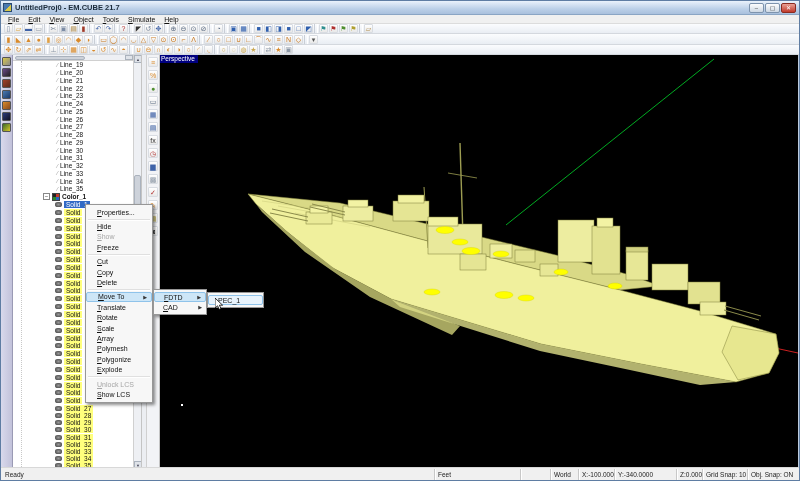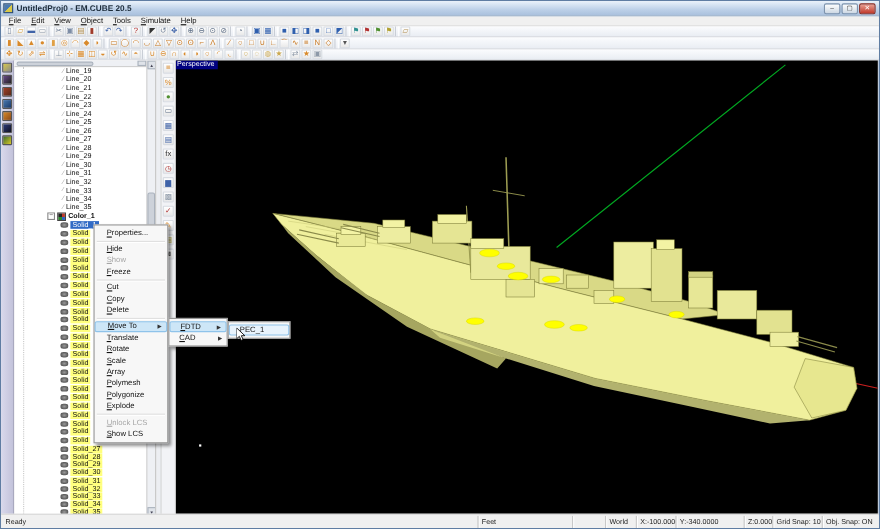--- a/index.html
+++ b/index.html
@@ -91,21 +91,21 @@
   .mi.hl2{border:1px solid #8fc3ea;border-radius:2px;background:#e8f3fc;}
   .cursor{position:absolute;left:214px;top:297px;z-index:40;}
 </style>
 </head>
 <body>
 
 <div class="frame">
 
   <div class="titlebar">
     <span class="app-icon"></span>
-    <span class="title-text">UntitledProj0 - EM.CUBE 20.5</span>
+    <span class="title-text">UntitledProj0 - EM.CUBE 21.7</span>
     <span class="win-controls">
       <button class="wc">–</button>
       <button class="wc">▢</button>
       <button class="wc close">✕</button>
     </span>
   </div>
 
   <div class="menubar">
 
   <span class="menu-item">File</span>

